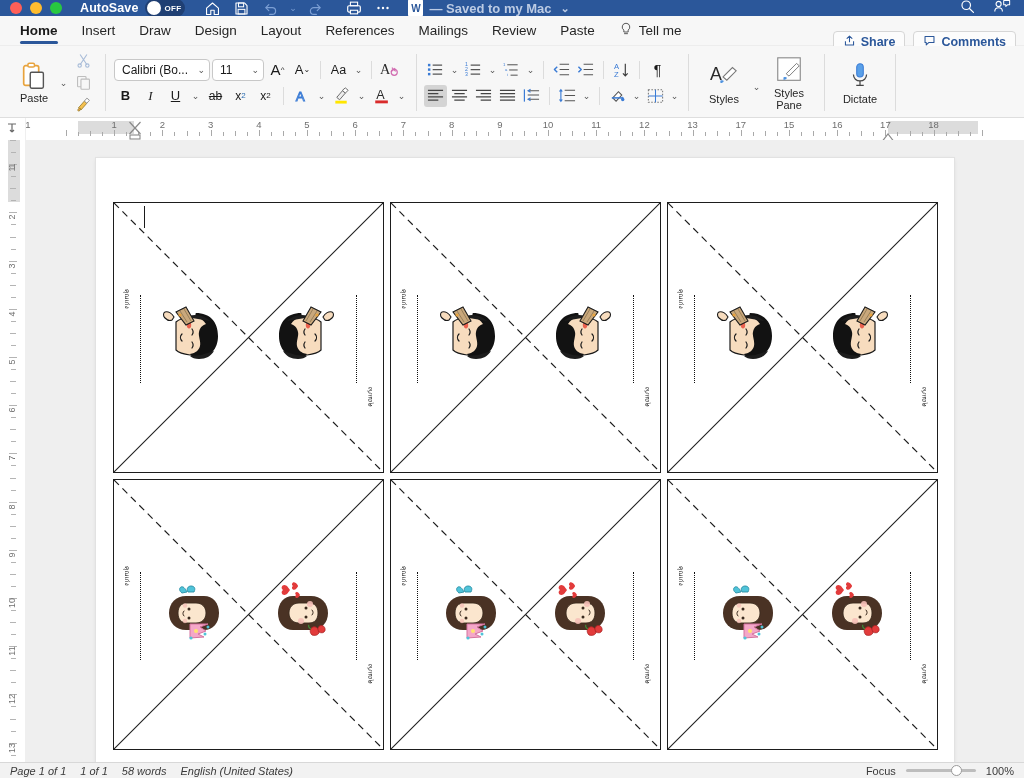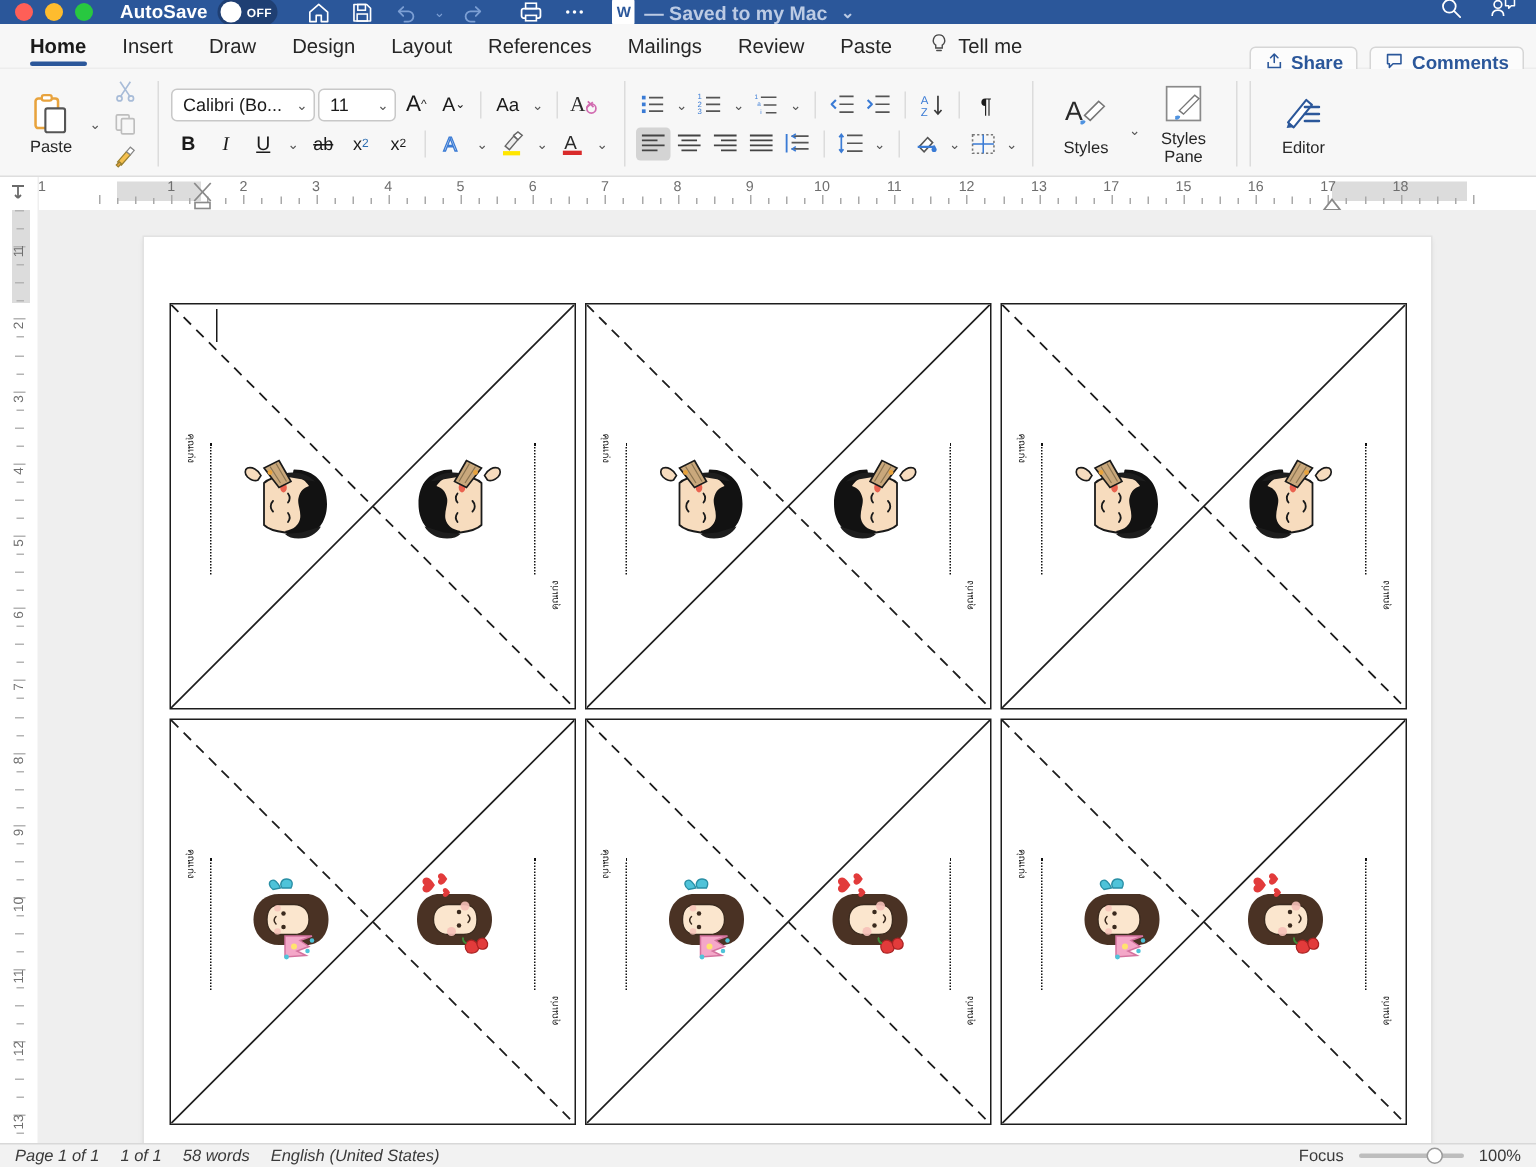--- a/index.html
+++ b/index.html
@@ -540,33 +540,33 @@
         </svg>
       <span class="lbl">
         <span>Styles</span><br>
         <span>Pane</span>
       </span>
     </div>
   </div>
 
   <div class="vsep"></div>
 
-
-  <div class="vsep"></div>
-
   <div class="grp" style="align-items:center;">
     <div class="bigbtn">
-      <svg width="30" height="30" viewBox="0 0 32 32">
-        <path d="M5 22 18 6l4 3.5L9 25.5z" fill="#fff" stroke="#2B579A" stroke-width="1.5" stroke-linejoin="round"></path>
-        <path d="M4 26l1.5-4.5L9 25.5z" fill="#2B579A"></path>
-        <path d="M17 11h10M17 16h10M17 21h10" stroke="#2B579A" stroke-width="1.8" stroke-linecap="round"></path>
+      <svg width="28" height="30" viewBox="0 0 28 32">
+        <rect x="10.5" y="3" width="7" height="14" rx="3.5" fill="#5AA0E8" stroke="#3A7BD5" stroke-width="1.1"></rect>
+        <path d="M7 14.5c0 4 3.1 6.8 7 6.8s7-2.8 7-6.8" fill="none" stroke="#444" stroke-width="1.3"></path>
+        <path d="M14 21.3V26M10 26h8" stroke="#444" stroke-width="1.3"></path>
       </svg>
-      <span class="lbl">Editor</span>
-    </div>
-  </div>
+      <span class="lbl">Dictate</span>
+    </div>
+  </div>
+
+  <div class="vsep"></div>
+
 </div>
 
 <div id="rulerrow">
   <div id="vrulercorner">
     <svg width="14" height="14" viewBox="0 0 14 14" style="position:absolute;left:6px;top:3px;">
         <path d="M2 3h8M6 3v8M6 11l-2-2M6 11l2-2" stroke="#6a6a6a" stroke-width="1.2" fill="none"></path>
       </svg>
   </div>
   <div id="hruler">
       <div class="rseg-margin" style="left: 52px; width: 56px;"></div>

